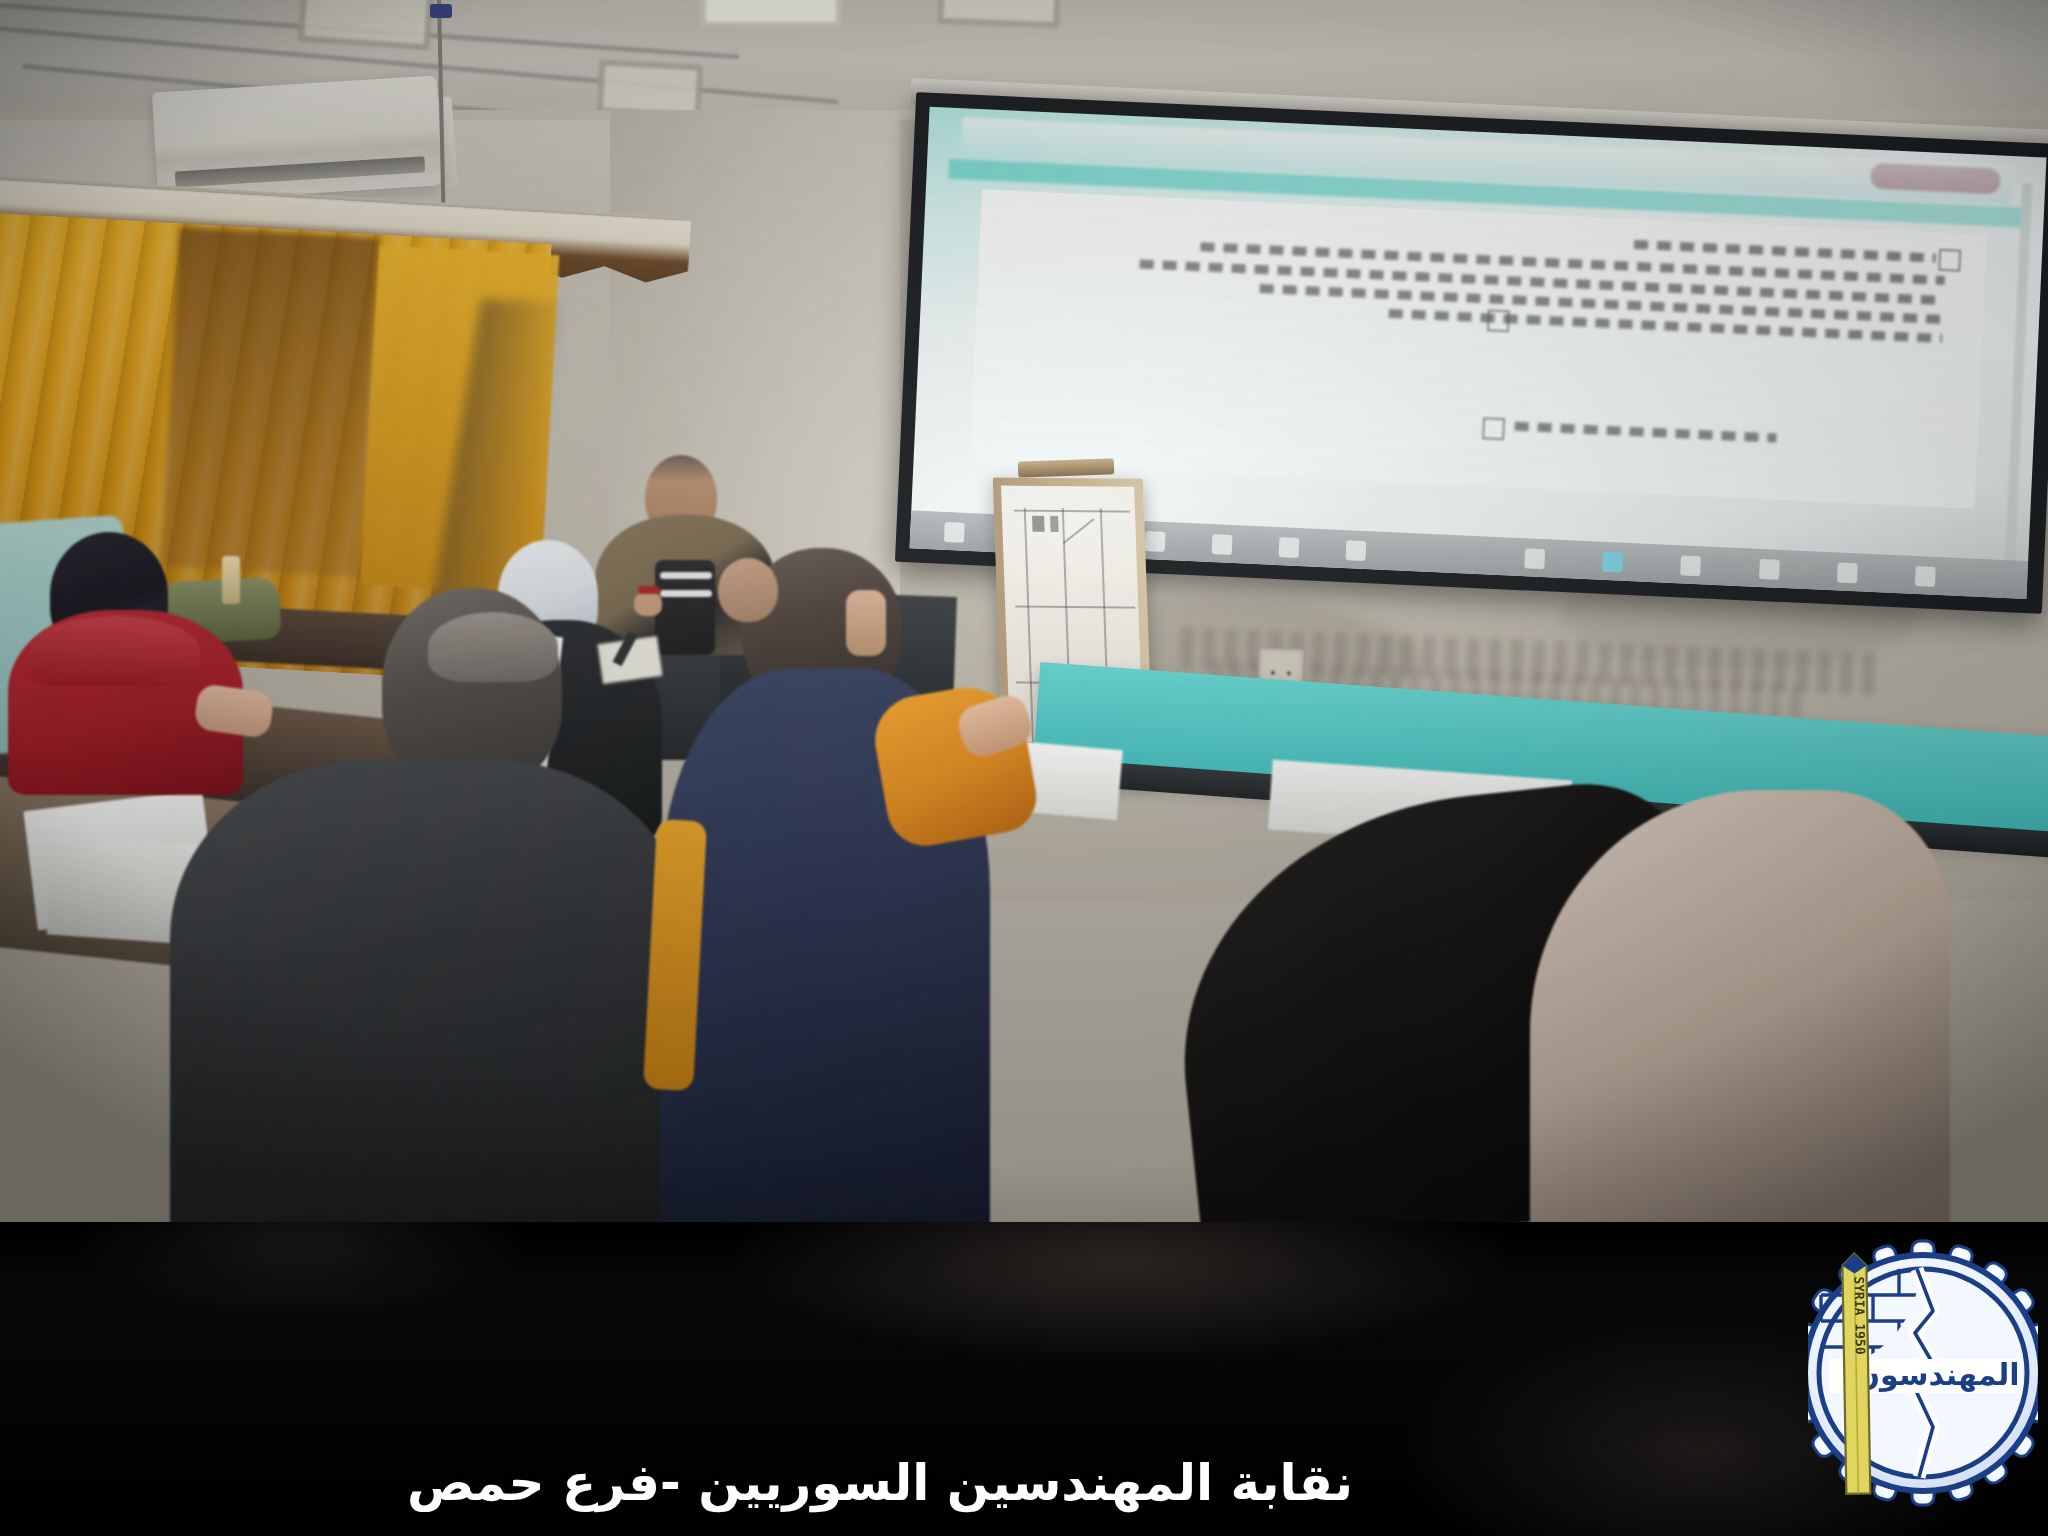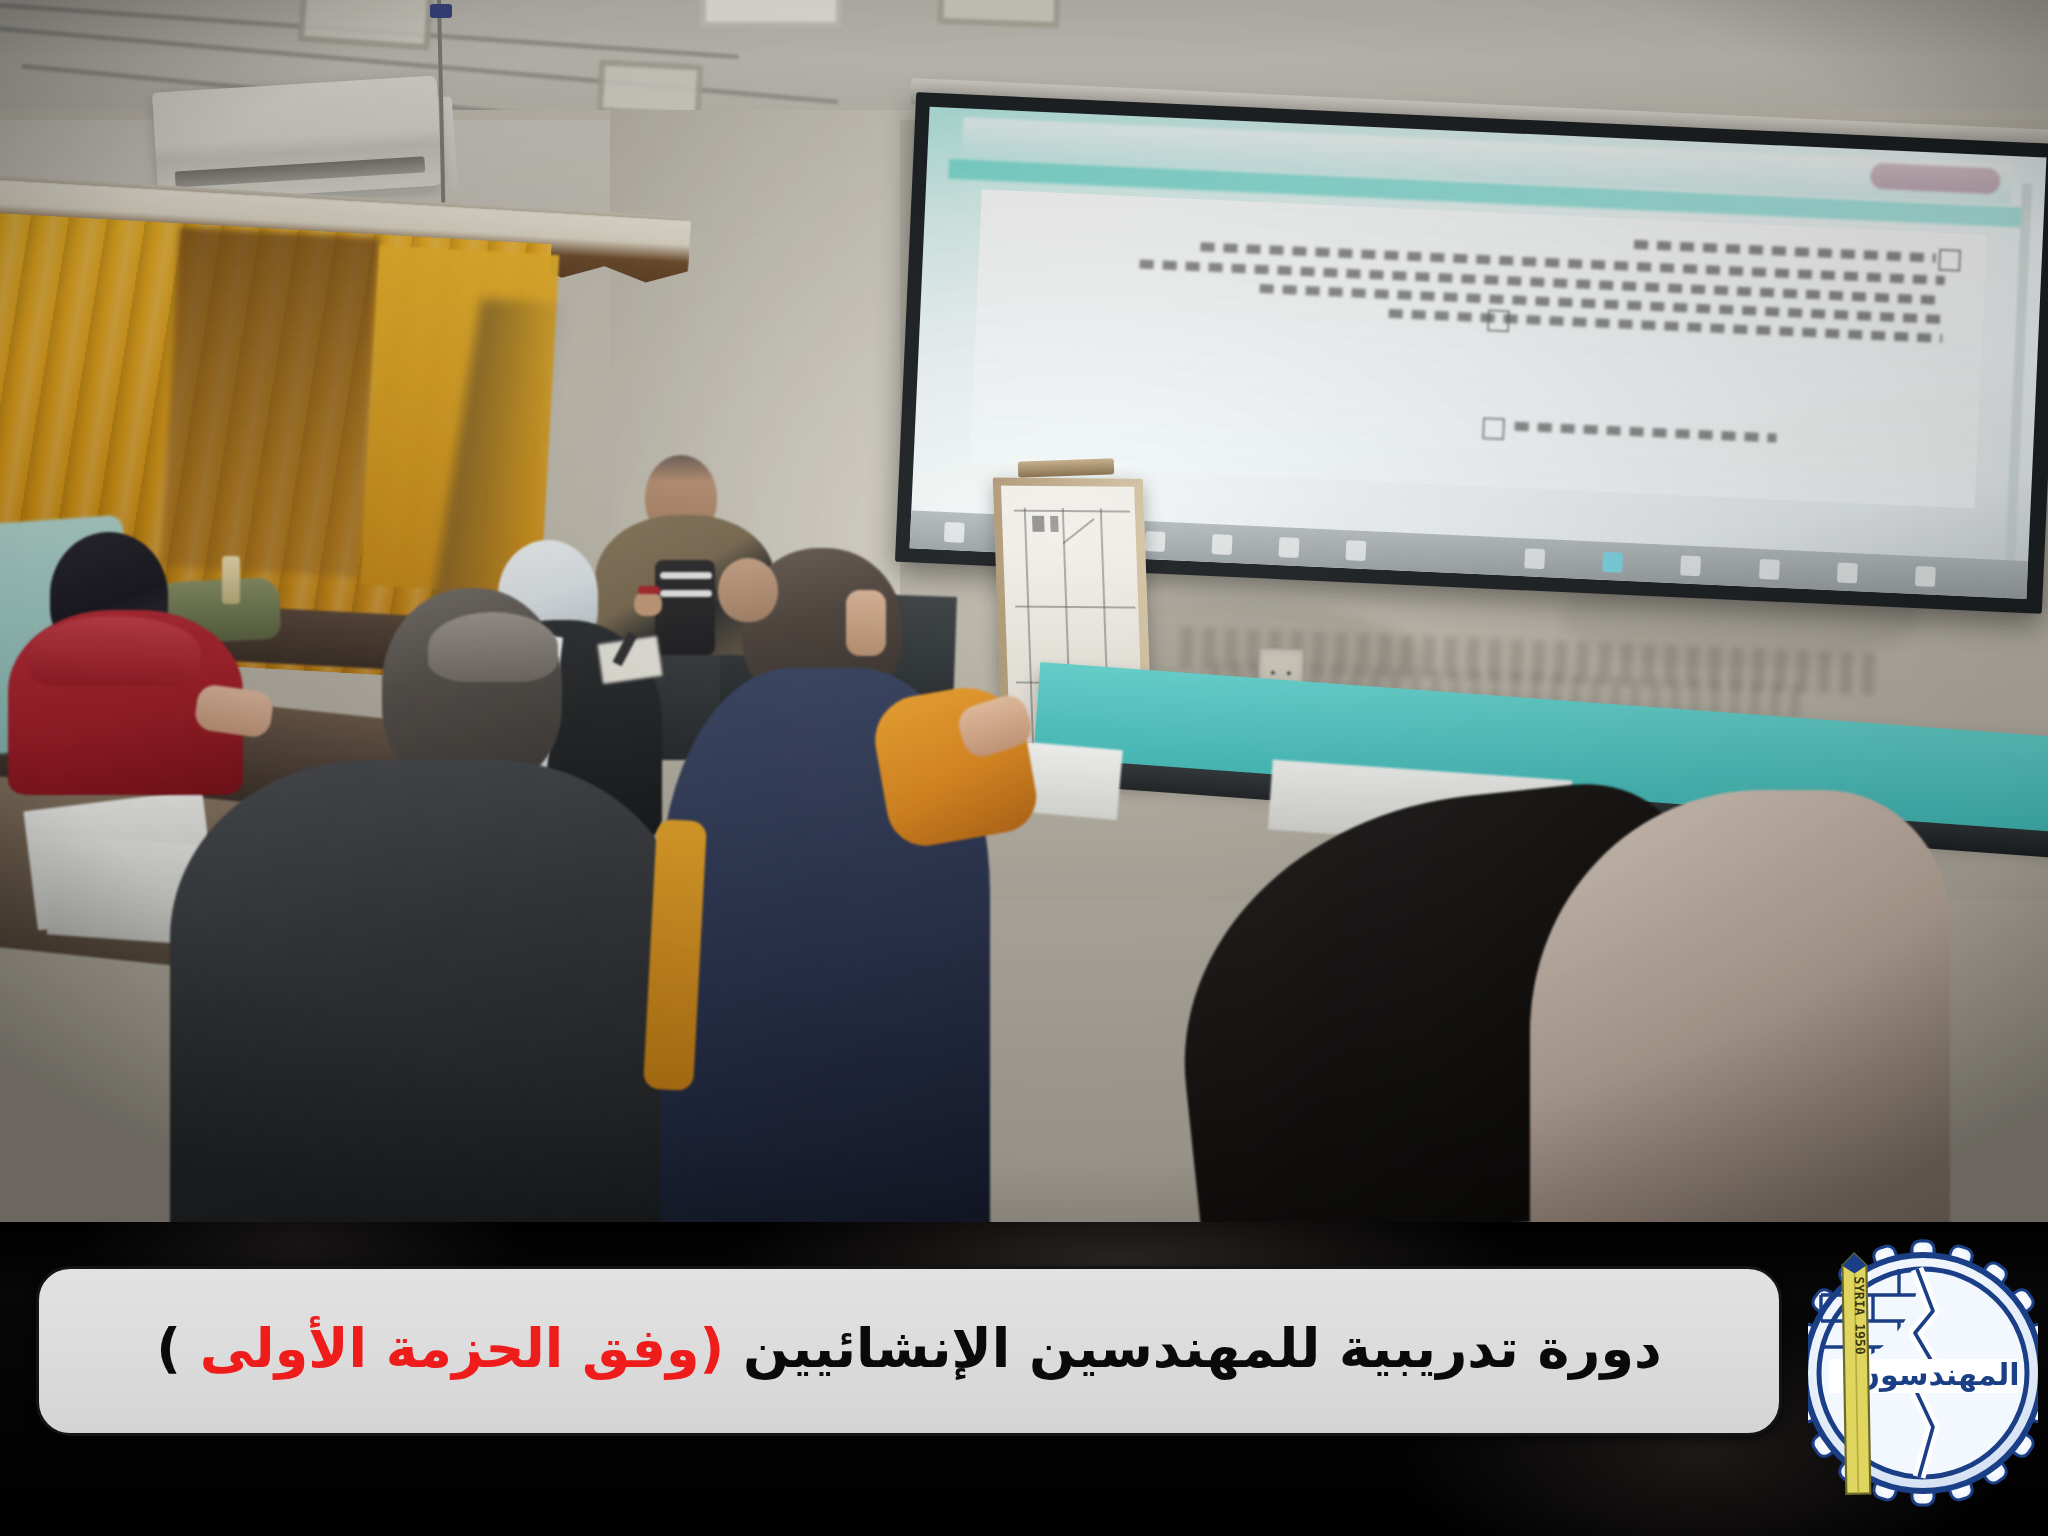--- a/index.html
+++ b/index.html
@@ -542,26 +542,22 @@
       background:radial-gradient(ellipse 1400px 800px at 52% 44%,
         rgba(255,255,255,.05), rgba(0,0,0,.18) 78%, rgba(0,0,0,.42) 100%);
       pointer-events:none;"></div>
     <div style="position:absolute;left:0;top:0;width:2048px;height:1222px;
       background:repeating-linear-gradient(0deg, rgba(255,255,255,.012) 0px,
         rgba(0,0,0,.012) 2px);pointer-events:none;"></div>
   </div>
 
   <div id="banner">
 
-    <div class="caption-box">
-      <div class="caption-text">
-        <span>دورة تدريبية للمهندسين الإنشائيين </span><span class="hl">(وفق الحزمة الأولى</span><span> )</span>
-      </div>
-    </div>
-
+
+    <div class="subtitle">نقابة المهندسين السوريين -فرع حمص</div>
 
     <div class="logo">
       <svg viewBox="0 0 230 278" width="230" height="278">
         <defs>
           <radialGradient id="gmetal" cx="45%" cy="38%" r="72%">
             <stop offset="0%" stop-color="#ffffff"></stop>
             <stop offset="55%" stop-color="#eef4fc"></stop>
             <stop offset="100%" stop-color="#c8d8ef"></stop>
           </radialGradient>
         </defs>

